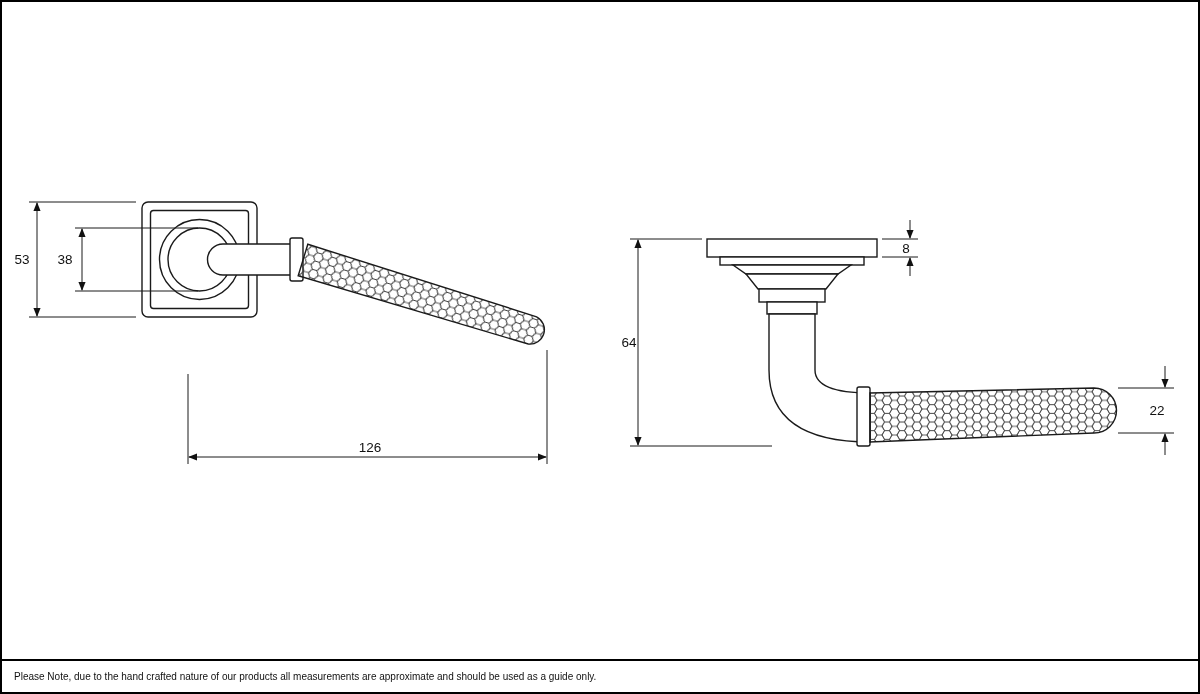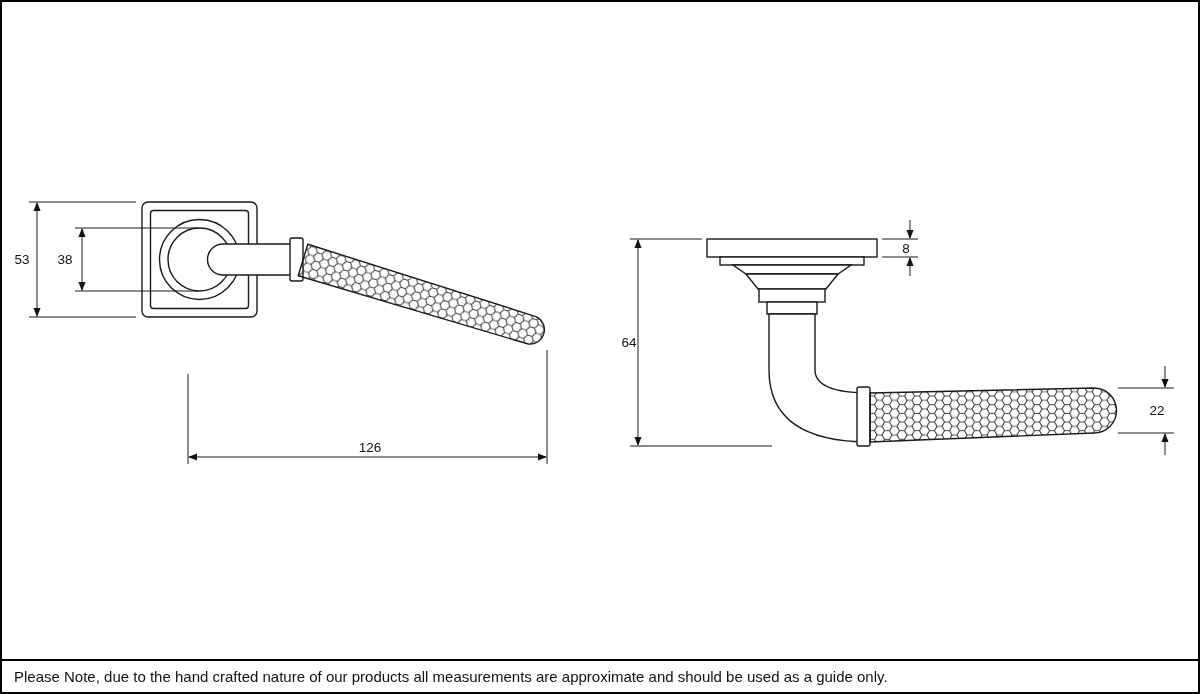--- a/index.html
+++ b/index.html
@@ -9,21 +9,21 @@
     display:flex;flex-direction:column;
     font-family:"Liberation Sans",sans-serif;
     position:relative;margin:0 auto;
   }
   .drawing-area{flex:0 0 657px;}
   svg{display:block;}
   .note-bar{
     flex:1;border-top:2px solid #000;
     display:flex;align-items:center;
     padding:0 12px;
-    font-size:15px;color:#111;background:#fff;
+    font-size:10px;color:#111;background:#fff;
   }
   text{
     font-family:"Liberation Sans",sans-serif;
     font-size:13.5px;fill:#111;
   }
 </style>
 </head>
 <body>
 
 <div class="frame">

